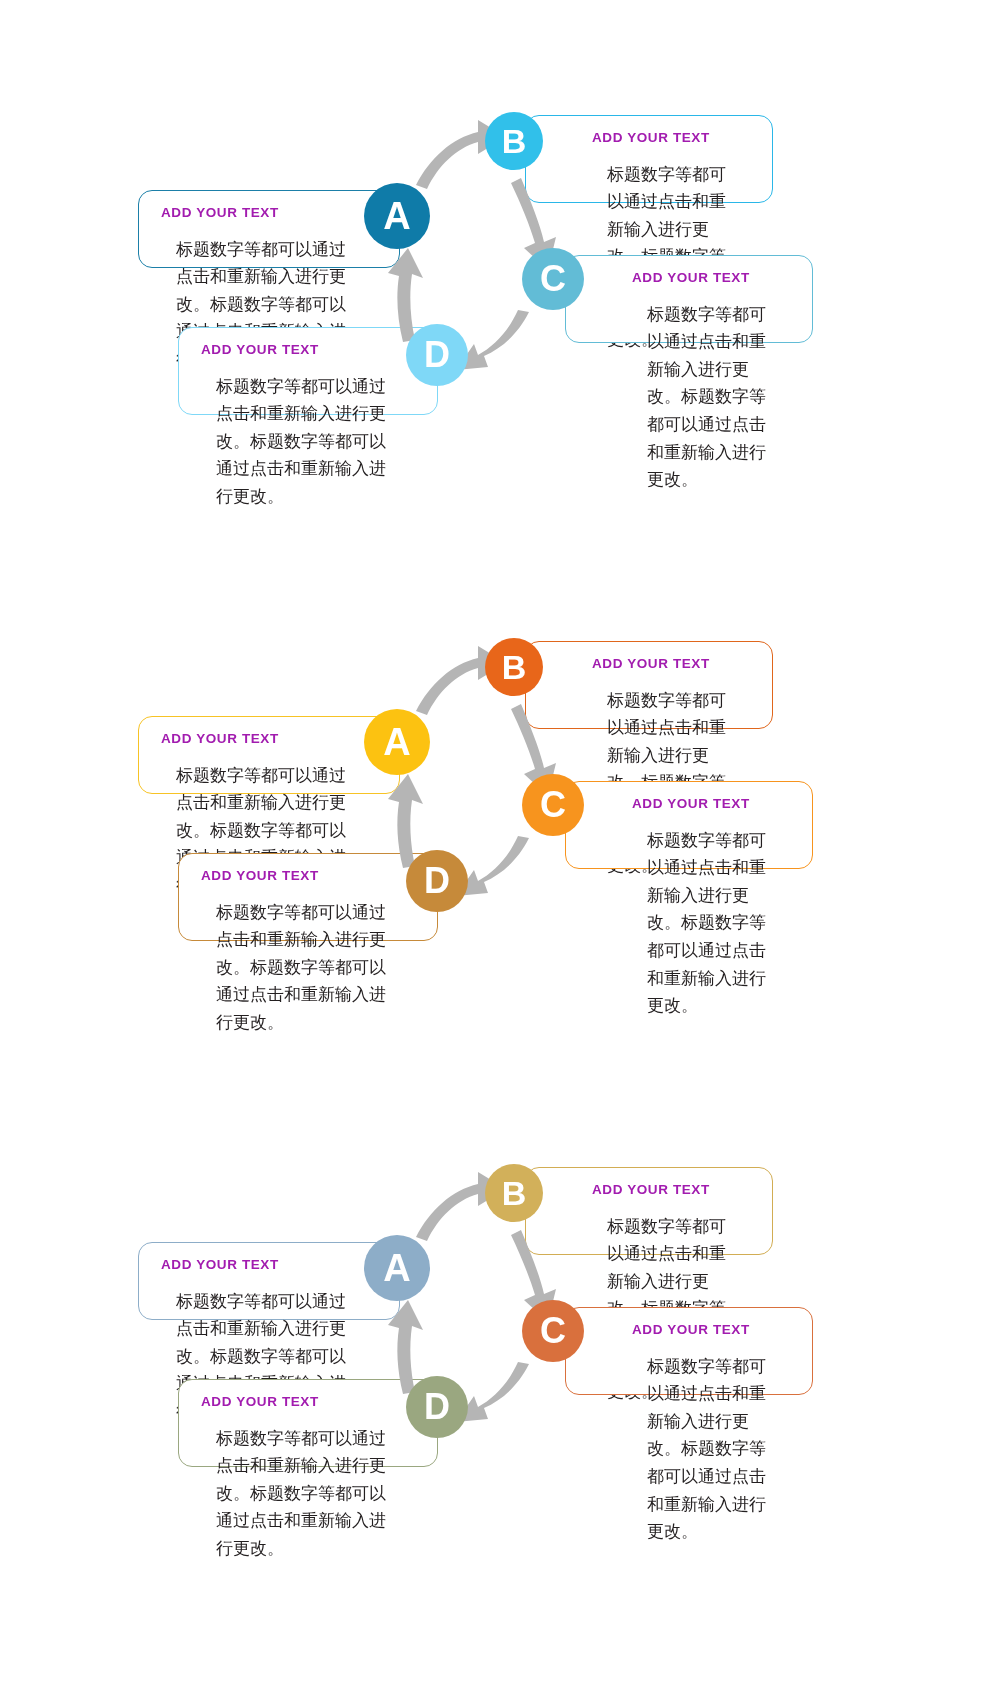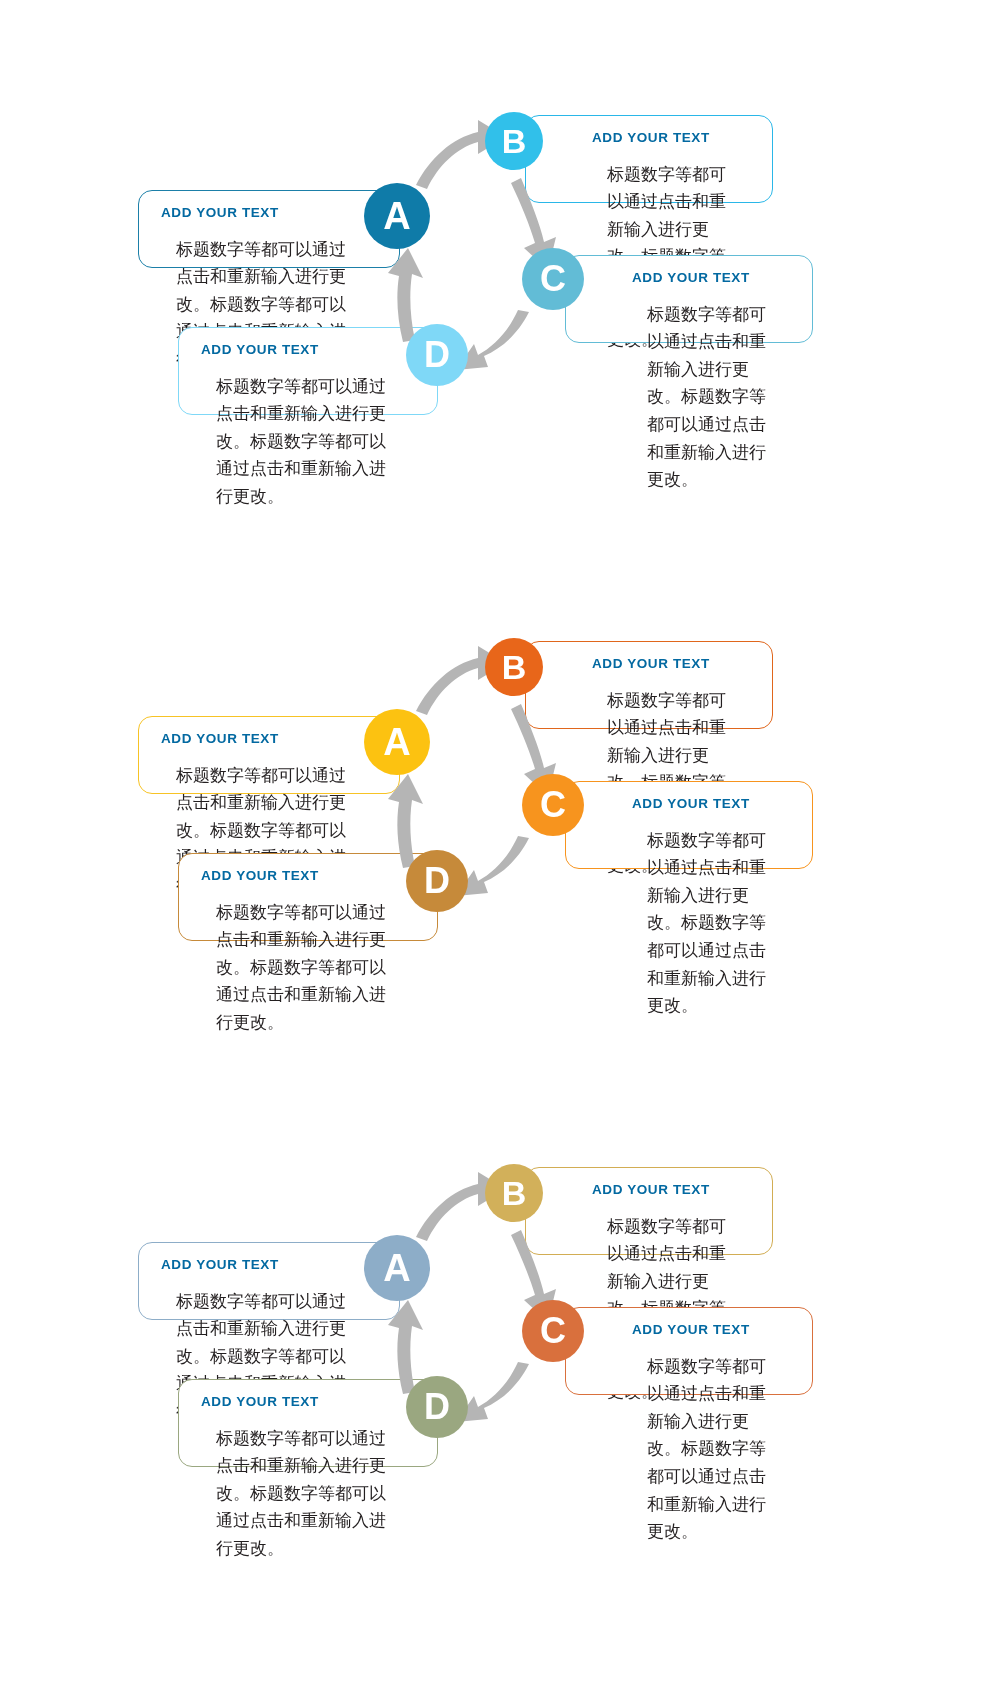--- a/index.html
+++ b/index.html
@@ -25,21 +25,21 @@
     position:absolute;
     box-sizing:border-box;
     border:1.6px solid #333;
     border-radius:14px;
     background:#ffffff;
   }
   .node .title{
     font-size:13.5px;
     font-weight:bold;
     letter-spacing:.6px;
-    color:#0369a1;
+    color:#a21caf;
     margin:0 0 3px 0;
     line-height:1.25;
   }
   .node .body{
     font-size:17px;
     line-height:1.62;
     color:#231f20;
     margin:15px;
     font-family:Liberation Mono, monospace;
   }

